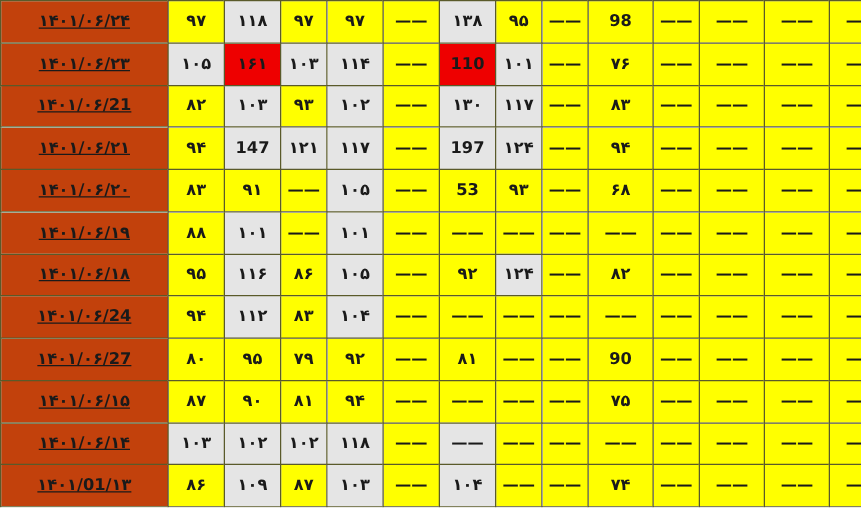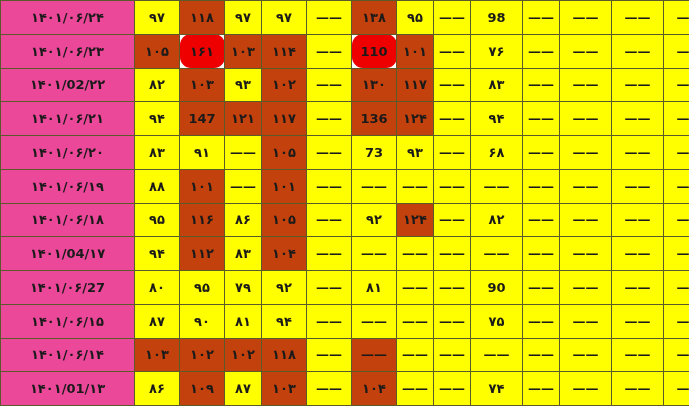--- a/index.html
+++ b/index.html
@@ -32,30 +32,31 @@
     font-size: 13px;
     font-weight: bold;
     color: #1a1a1a;
     padding: 0;
     line-height: 1;
     overflow: hidden;
     white-space: nowrap;
   }
   
   td.lvl-yellow { background: #ffff00; }
-  td.lvl-orange { background: #c2410c; }
-  td.lvl-red    { background: #ee0000; border-radius: 11px; }
+  td.lvl-orange { background: #e5e5e5; }
+  td.lvl-red    { background: #ee0000; }
   td.lvl-white  { background: #ffffff; }
 
   td.date-cell {
-    background: #ec4899;
+    background: #c2410c;
     border: 1px solid #4a4a4a;
     font-size: 14px;
     letter-spacing: 0px;
     color: #111111;
+    text-decoration: underline;
   }
   td.dash { font-size: 13px; }
   .cellv {
     display: block;
     width: 100%;
     text-align: center;
   }
 </style>
 </head>
 <body>
@@ -197,21 +198,21 @@
           </td>
           <td class="lvl-yellow">
             <span class="cellv">۹۳</span>
           </td>
           <td class="lvl-orange">
             <span class="cellv">۱۰۳</span>
           </td>
           <td class="lvl-yellow">
             <span class="cellv">۸۲</span>
           </td>
-          <td class="date-cell lvl-white">۱۴۰۱/02/۲۲</td>
+          <td class="date-cell lvl-white">۱۴۰۱/۰۶/21</td>
         </tr>
         <tr>
           <td class="lvl-yellow dash">
             <span class="cellv">——</span>
           </td>
           <td class="lvl-yellow dash">
             <span class="cellv">——</span>
           </td>
           <td class="lvl-yellow dash">
             <span class="cellv">——</span>
@@ -222,21 +223,21 @@
           <td class="lvl-yellow">
             <span class="cellv">۹۴</span>
           </td>
           <td class="lvl-yellow dash">
             <span class="cellv">——</span>
           </td>
           <td class="lvl-orange">
             <span class="cellv">۱۲۴</span>
           </td>
           <td class="lvl-orange">
-            <span class="cellv">136</span>
+            <span class="cellv">197</span>
           </td>
           <td class="lvl-yellow dash">
             <span class="cellv">——</span>
           </td>
           <td class="lvl-orange">
             <span class="cellv">۱۱۷</span>
           </td>
           <td class="lvl-orange">
             <span class="cellv">۱۲۱</span>
           </td>
@@ -264,21 +265,21 @@
           <td class="lvl-yellow">
             <span class="cellv">۶۸</span>
           </td>
           <td class="lvl-yellow dash">
             <span class="cellv">——</span>
           </td>
           <td class="lvl-yellow">
             <span class="cellv">۹۳</span>
           </td>
           <td class="lvl-yellow">
-            <span class="cellv">73</span>
+            <span class="cellv">53</span>
           </td>
           <td class="lvl-yellow dash">
             <span class="cellv">——</span>
           </td>
           <td class="lvl-orange">
             <span class="cellv">۱۰۵</span>
           </td>
           <td class="lvl-yellow dash">
             <span class="cellv">——</span>
           </td>
@@ -407,21 +408,21 @@
           </td>
           <td class="lvl-yellow">
             <span class="cellv">۸۳</span>
           </td>
           <td class="lvl-orange">
             <span class="cellv">۱۱۲</span>
           </td>
           <td class="lvl-yellow">
             <span class="cellv">۹۴</span>
           </td>
-          <td class="date-cell lvl-white">۱۴۰۱/04/۱۷</td>
+          <td class="date-cell lvl-white">۱۴۰۱/۰۶/24</td>
         </tr>
         <tr>
           <td class="lvl-yellow dash">
             <span class="cellv">——</span>
           </td>
           <td class="lvl-yellow dash">
             <span class="cellv">——</span>
           </td>
           <td class="lvl-yellow dash">
             <span class="cellv">——</span>

